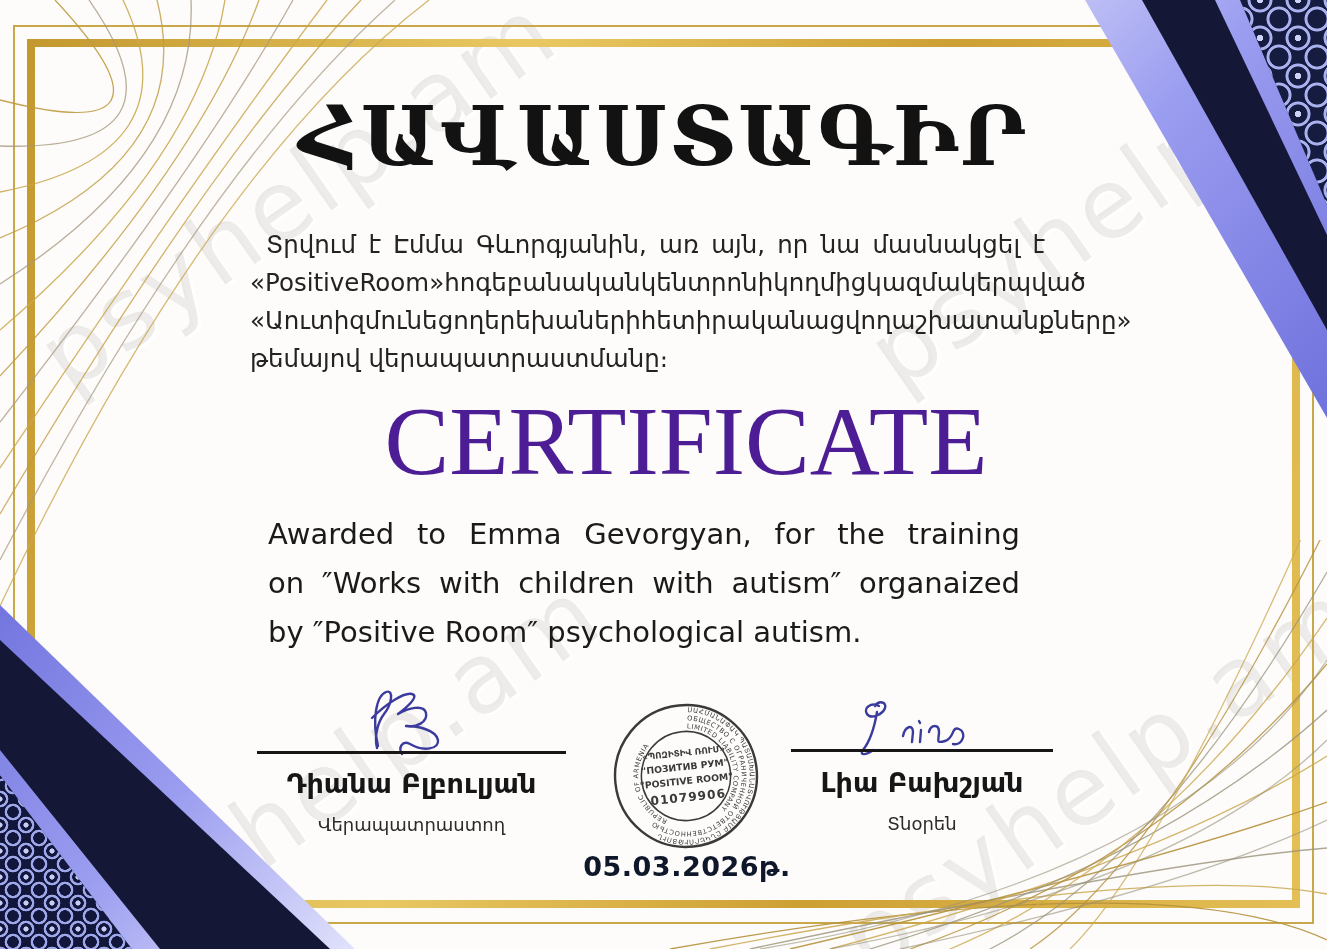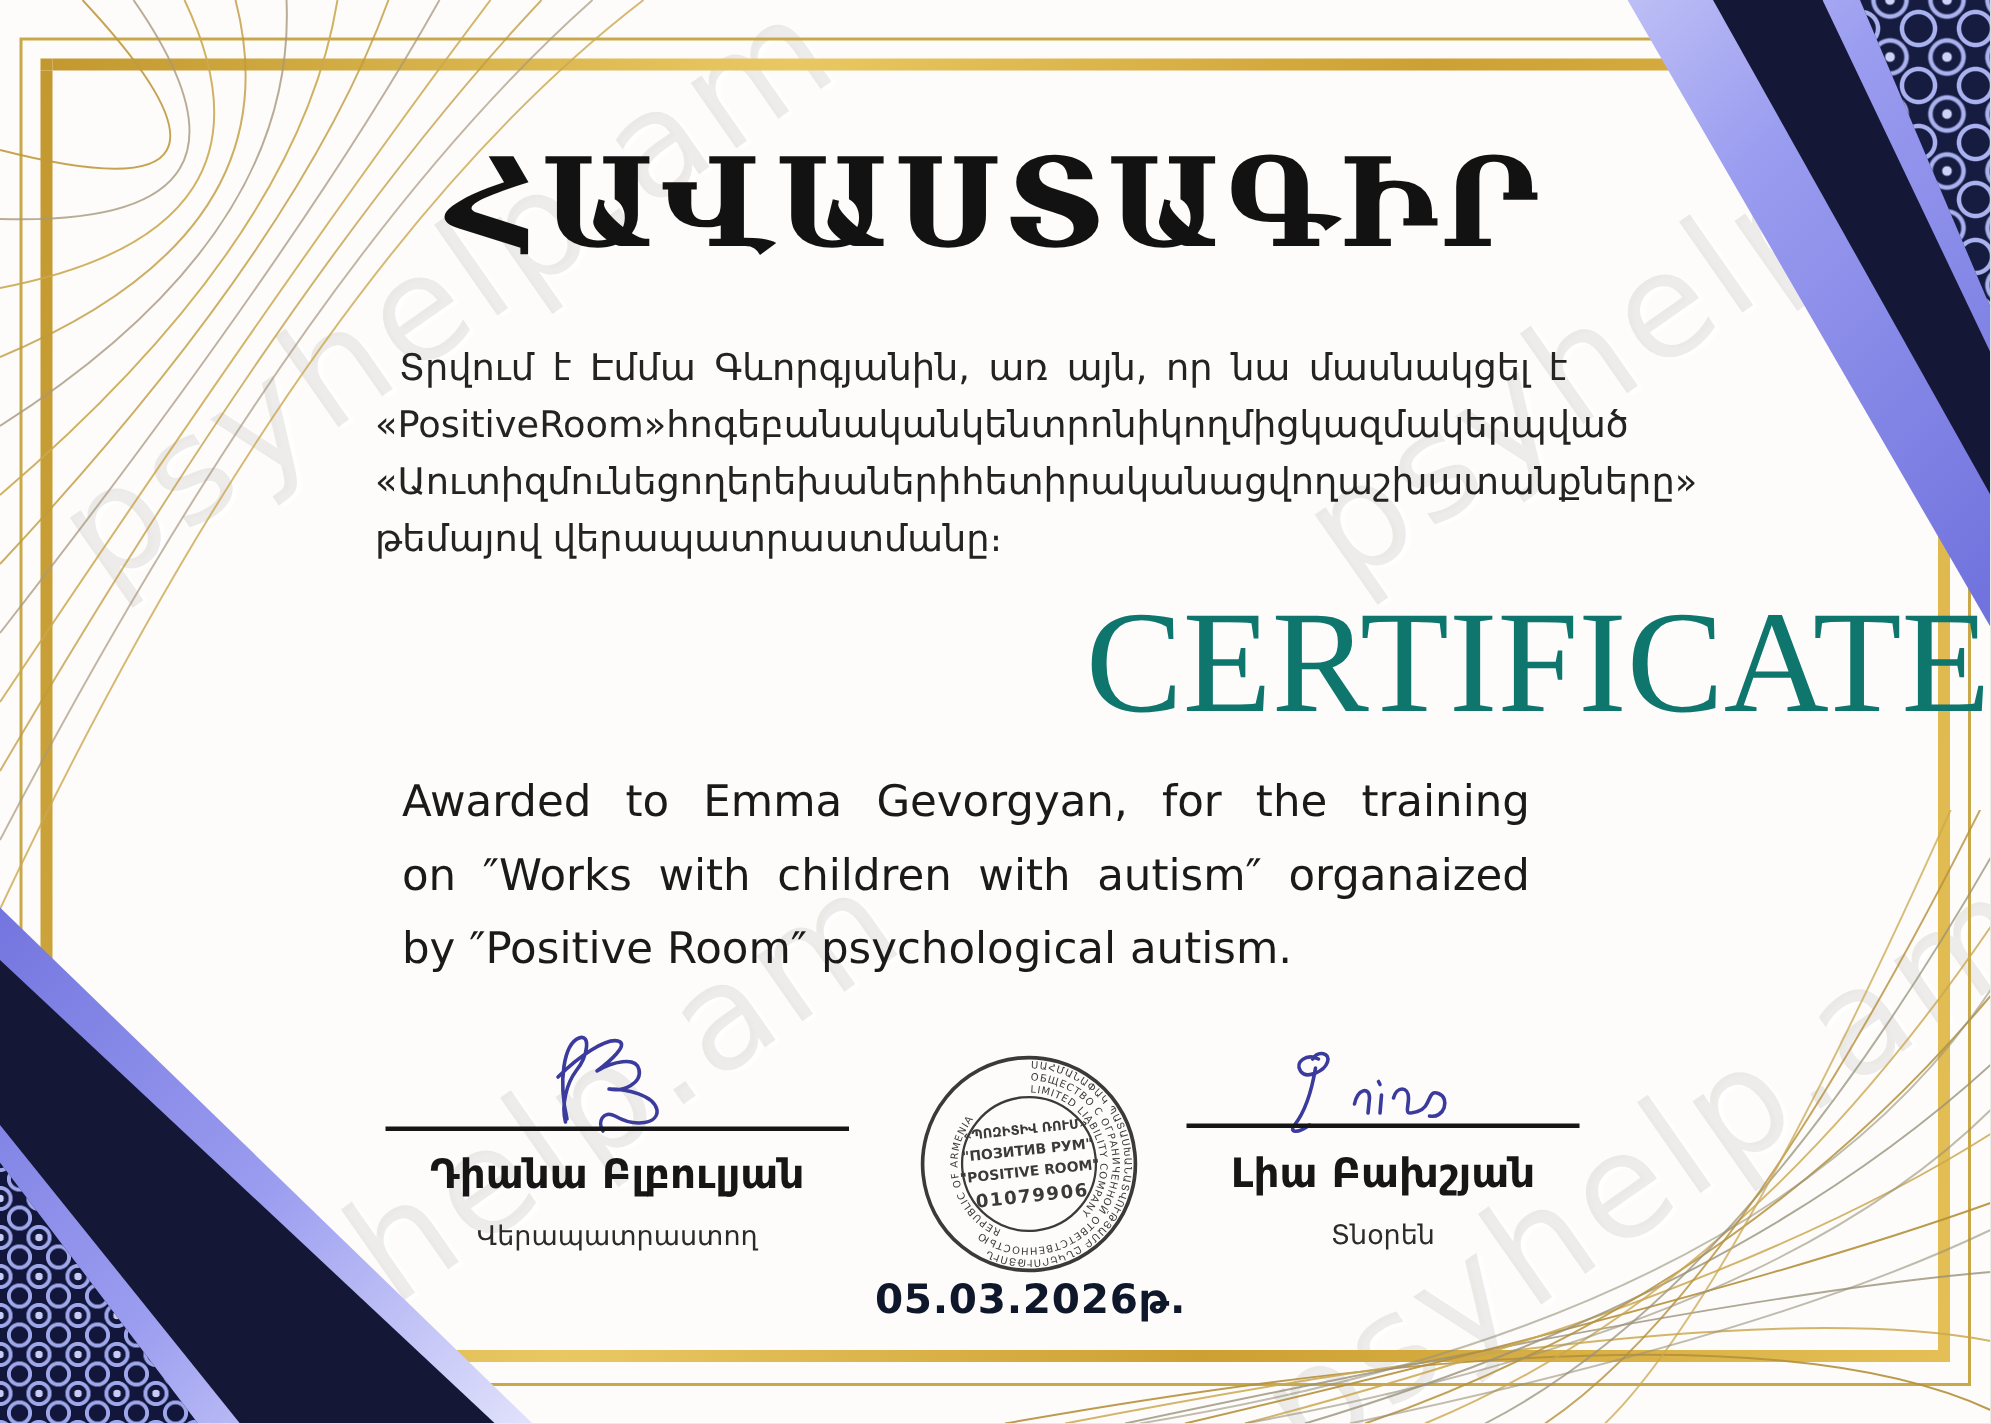--- a/index.html
+++ b/index.html
@@ -58,23 +58,23 @@
     font-family:"DejaVu Serif","DejaVu Sans",serif;font-weight:bold;
     font-size:82px;letter-spacing:2px;color:#121212;
   }
   .body-hy{position:absolute;left:250px;top:230px;width:795px;font-size:24.5px;color:#232323;}
   .body-hy .row{margin-bottom:9px;}
   .body-en{position:absolute;left:268px;top:517px;width:752px;font-size:29px;color:#1a1a1a;}
   .body-en .row{margin-bottom:15px;align-items:center;}
   .jline{display:flex;justify-content:space-between;white-space:nowrap;}
   .indent{padding-left:16px;}
   .title-en{
-    position:absolute;left:0;right:0;top:386px;text-align:right;
+    position:absolute;left:0;right:0;top:386px;text-align:center;
     font-family:"Liberation Serif","DejaVu Serif",serif;font-weight:400;
-    font-size:97px;letter-spacing:0px;color:#0f766e;margin-left:45px;
+    font-size:97px;letter-spacing:0px;color:#4c1d95;margin-left:45px;
   }
   
   .sigline{position:absolute;height:3px;background:#161616;}
   .sig-name{position:absolute;text-align:center;font-weight:bold;font-size:27px;color:#161616;}
   .sig-role{position:absolute;text-align:center;font-size:18px;color:#2b2b2b;}
   svg.signature{position:absolute;}
   .sig-ink{stroke:#3b3b9e;stroke-width:2.4;fill:none;stroke-linecap:round;stroke-linejoin:round;}
   
   .stamp{position:absolute;left:610px;top:700px;width:152px;height:152px;transform:rotate(-6deg);}
   .stamp text{fill:#3a3a3a;font-family:"DejaVu Sans",sans-serif;}

